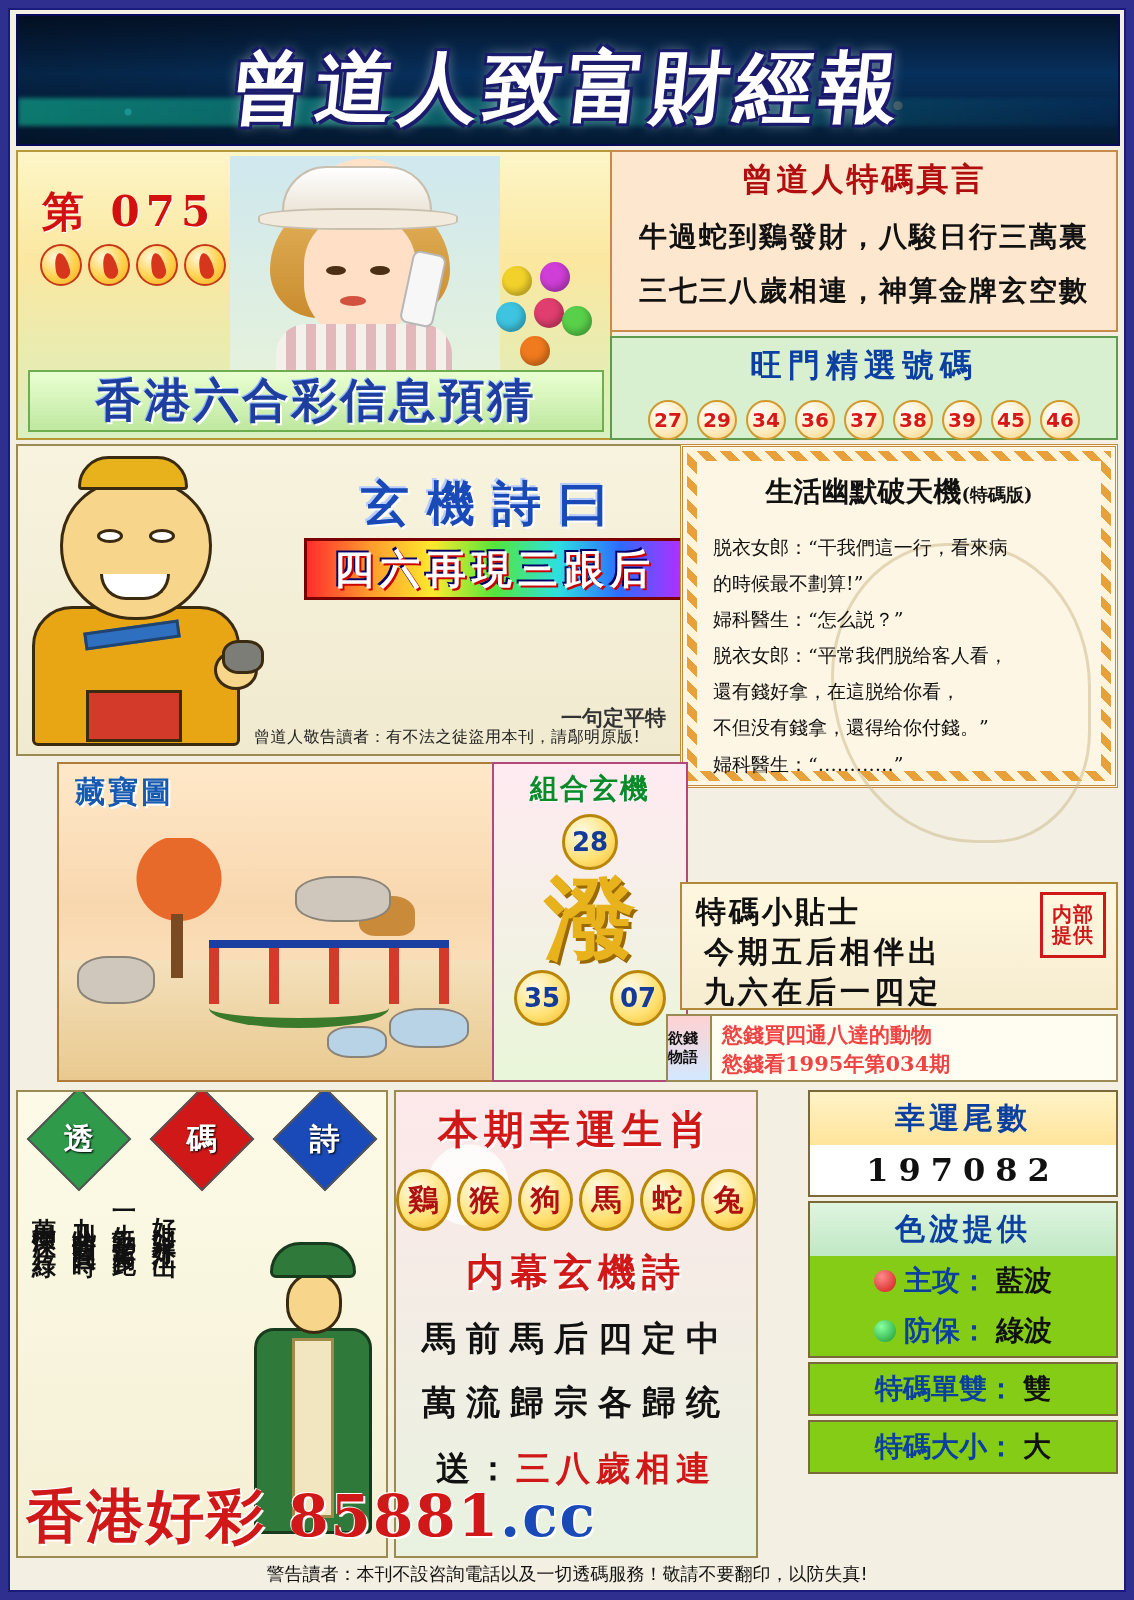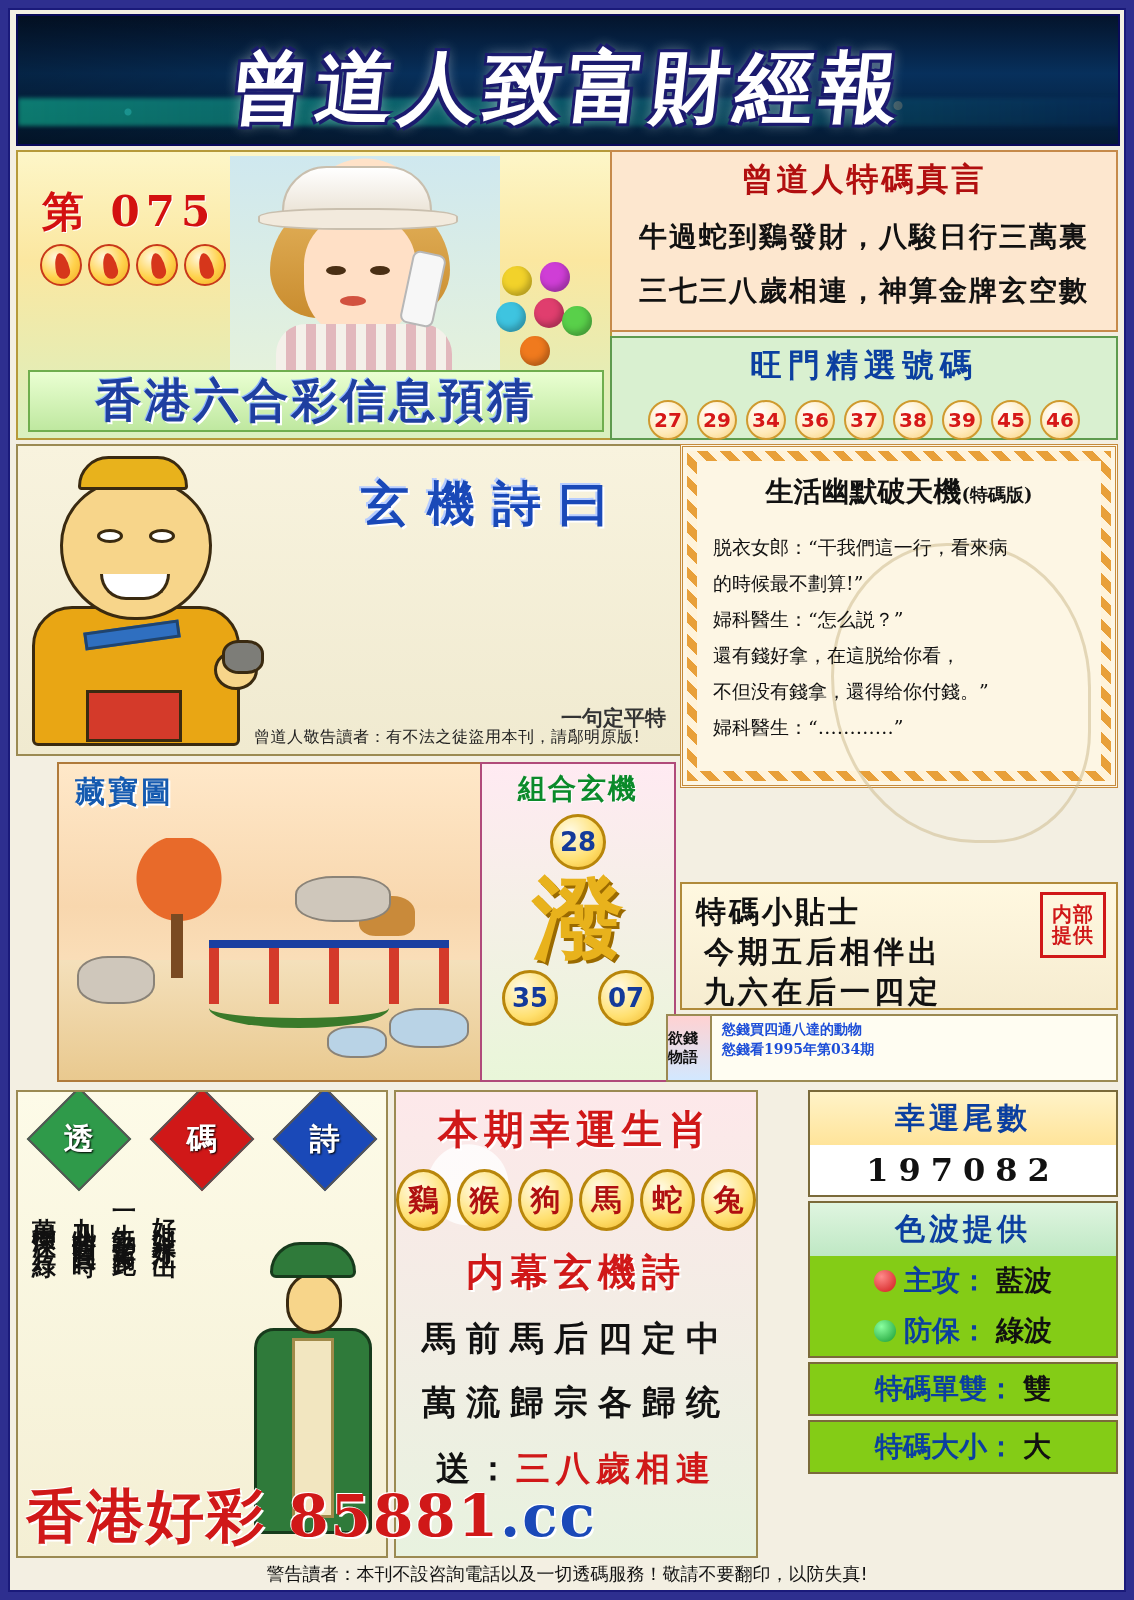--- a/index.html
+++ b/index.html
@@ -265,21 +265,21 @@
   .map-trunk { position:absolute; left:112px; top:150px; width:12px; height:64px; background:#7a4a22; }
   .map-ground { position:absolute; left:0; bottom:0; width:100%; height:120px; background:linear-gradient(180deg,#f4e0bb,#e9c98f); }
   .map-fence { position:absolute; left:150px; top:176px; width:240px; height:60px; border-top:8px solid #1b3fa0; }
   .map-fence i { position:absolute; top:0; width:10px; height:56px; background:#d43a2a; }
   .map-rock { position:absolute; background:#cfc7bb; border:2px solid #8a8378; border-radius:40%; }
   .map-snake { position:absolute; left:150px; top:224px; width:180px; height:40px; border-bottom:10px solid #3a7a2a; border-radius:0 0 60% 60%; }
   .map-cat { position:absolute; left:300px; top:132px; width:56px; height:40px; background:#c98a3a; border-radius:40% 40% 30% 30%; }
 
   
   .combo-box {
-    position:absolute; left:470px; top:752px; width:196px; height:320px;
+    position:absolute; left:482px; top:752px; width:196px; height:320px;
     background:linear-gradient(180deg,#ffeaf2,#e9f6d9);
     border:2px solid #b04a7a;
     overflow:hidden;
   }
   .combo-title {
     text-align:center; margin-top:6px;
     font-family:"DejaVu Serif","Liberation Serif",serif;
     font-weight:bold; font-size:28px; color:#0b8a2a; letter-spacing:2px;
     text-shadow:1px 1px 0 #fff;
   }
@@ -334,21 +334,21 @@
     width:44px; height:100%;
     display:flex; flex-direction:column; align-items:center; justify-content:center;
     font-family:"DejaVu Serif","Liberation Serif",serif;
     font-weight:bold; font-size:15px; color:#111;
     background:linear-gradient(180deg,#ffd2d2,#d2e8ff);
     border-right:2px solid #9b8a52;
   }
   .money-lines { flex:1; padding:4px 10px; }
   .money-lines div {
     font-family:"DejaVu Serif","Liberation Serif",serif;
-    font-size:14px; font-weight:bold; color:#1d4ed8; line-height:1.4;
+    font-size:21px; font-weight:bold; color:#ef4444; line-height:1.4;
   }
 
   
   .tm-box {
     position:absolute; left:6px; top:1080px; width:372px; height:468px;
     background:linear-gradient(180deg,#fdfbe8,#f4efd4);
     border:2px solid #9b8a52;
     overflow:hidden;
   }
   .diamond-row { display:flex; justify-content:space-around; margin-top:10px; }
@@ -546,34 +546,38 @@
         <div class="monk-eye" style="left:34px; top:46px;"></div>
         <div class="monk-eye" style="left:86px; top:46px;"></div>
       </div>
       <div class="monk-mouth"></div>
       <div class="monk-hat"></div>
       <div class="monk-hand"></div>
       <div class="monk-stone"></div>
     </div>
 
     <div class="poem-title">玄機詩曰</div>
+    <div class="rainbow-bar">
+      <span>四六再現三跟后</span>
+    </div>
     <div class="poem-sub">一句定平特</div>
     <div class="poem-warn">曾道人敬告讀者：有不法之徒盜用本刊，請鄬明原版!</div>
   </div>
 
   <div class="humor-box">
     <div class="humor-frame"></div>
     <div class="ghost-mark"></div>
     <div class="humor-title">
       <span>生活幽默破天機</span><small>(特碼版)</small>
     </div>
     <div class="humor-body">
       <div>脱衣女郎：“干我們這一行，看來病</div>
       <div>的時候最不劃算!”</div>
       <div>婦科醫生：“怎么説？”</div>
+      <div>脱衣女郎：“平常我們脱给客人看，</div>
       <div>還有錢好拿，在這脱给你看，</div>
       <div>不但没有錢拿，還得给你付錢。”</div>
       <div>婦科醫生：“…………”</div>
     </div>
   </div>
 
   <div class="map-box">
     <div class="map-ground"></div>
     <div class="map-tree"></div>
     <div class="map-trunk"></div>

